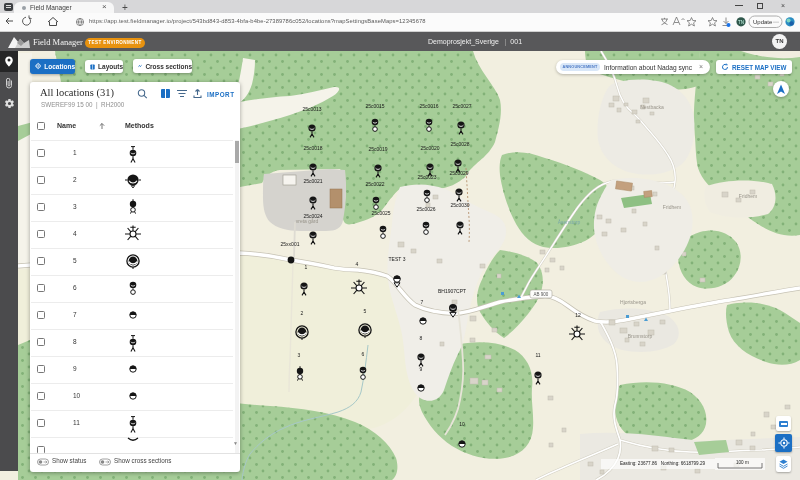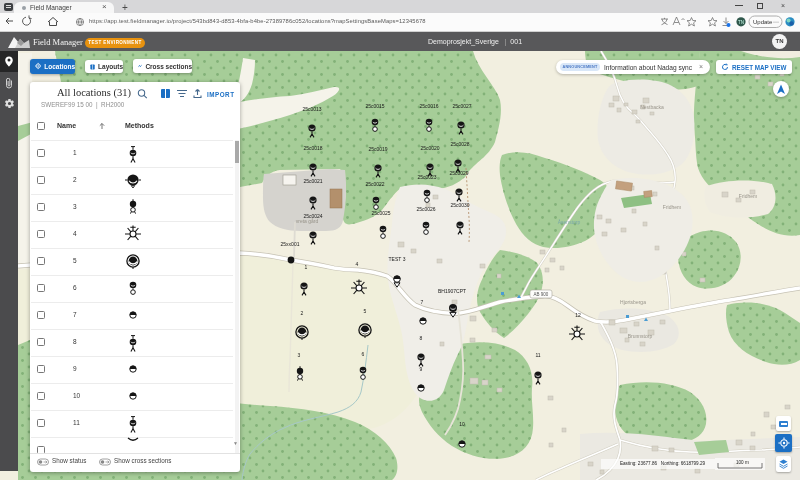--- a/index.html
+++ b/index.html
@@ -462,21 +462,21 @@
 
 <div class="abs" style="left:601px;top:459px;width:114px;height:10px;background:rgba(255,255,255,.65)"></div>
 <div class="abs" style="left:620px;top:461px;font-size:4.6px;color:#222">Easting: 23677.86&nbsp;&nbsp;&nbsp;Northing: 6618799.29</div>
 <div class="abs" style="left:715px;top:458px;width:50px;height:12px;background:rgba(255,255,255,.65)">
   <div class="abs" style="left:21px;top:1.5px;font-size:4.6px;color:#222">100 m</div>
   <svg class="abs" style="left:2px;top:5px" width="46" height="6" viewBox="0 0 46 6">
         <path d="M1,0 V5 H45 V0" fill="none" stroke="#555" stroke-width="0.8"></path>
       </svg>
 </div>
 <div class="abs" id="panel">
-  <div class="abs" style="left:27px;top:5px;font-family:'Liberation Serif',serif;font-size:10.5px;color:#2b2b2b">All locations (31)</div>
+  <div class="abs" style="left:10px;top:5px;font-family:'Liberation Serif',serif;font-size:10.5px;color:#2b2b2b">All locations (31)</div>
   <div class="abs" style="left:11px;top:19px;font-size:6.3px;color:#8f8f8f">SWEREF99 15 00&nbsp; | &nbsp;RH2000</div>
   <svg class="abs" style="left:106px;top:5px" width="100" height="14" viewBox="0 0 100 14">
     <circle cx="5.5" cy="6" r="3.2" fill="none" stroke="#45688c" stroke-width="1.05"></circle>
         <path d="M7.9,8.4 L10.8,11.2" stroke="#45688c" stroke-width="1.05"></path>
     <rect x="25" y="2" width="9" height="9" rx="1" fill="#1b6fc4"></rect>
         <path d="M29.5,2 V11" stroke="#fff" stroke-width="1"></path>
     <path d="M41,3.5 H51 M42.5,6.5 H49.5 M44,9.5 H48" stroke="#45688c" stroke-width="1.1"></path>
     <path d="M61.5,2.5 V8 M61.5,2.5 L59.5,4.5 M61.5,2.5 L63.5,4.5 M58,8.5 V10.5 H65 V8.5" stroke="#45688c" stroke-width="1.1" fill="none"></path>
   </svg>
   <div class="abs" style="left:177px;top:9px;font-size:6.3px;font-weight:bold;color:#1b6fc4;letter-spacing:0.5px">IMPORT</div>

